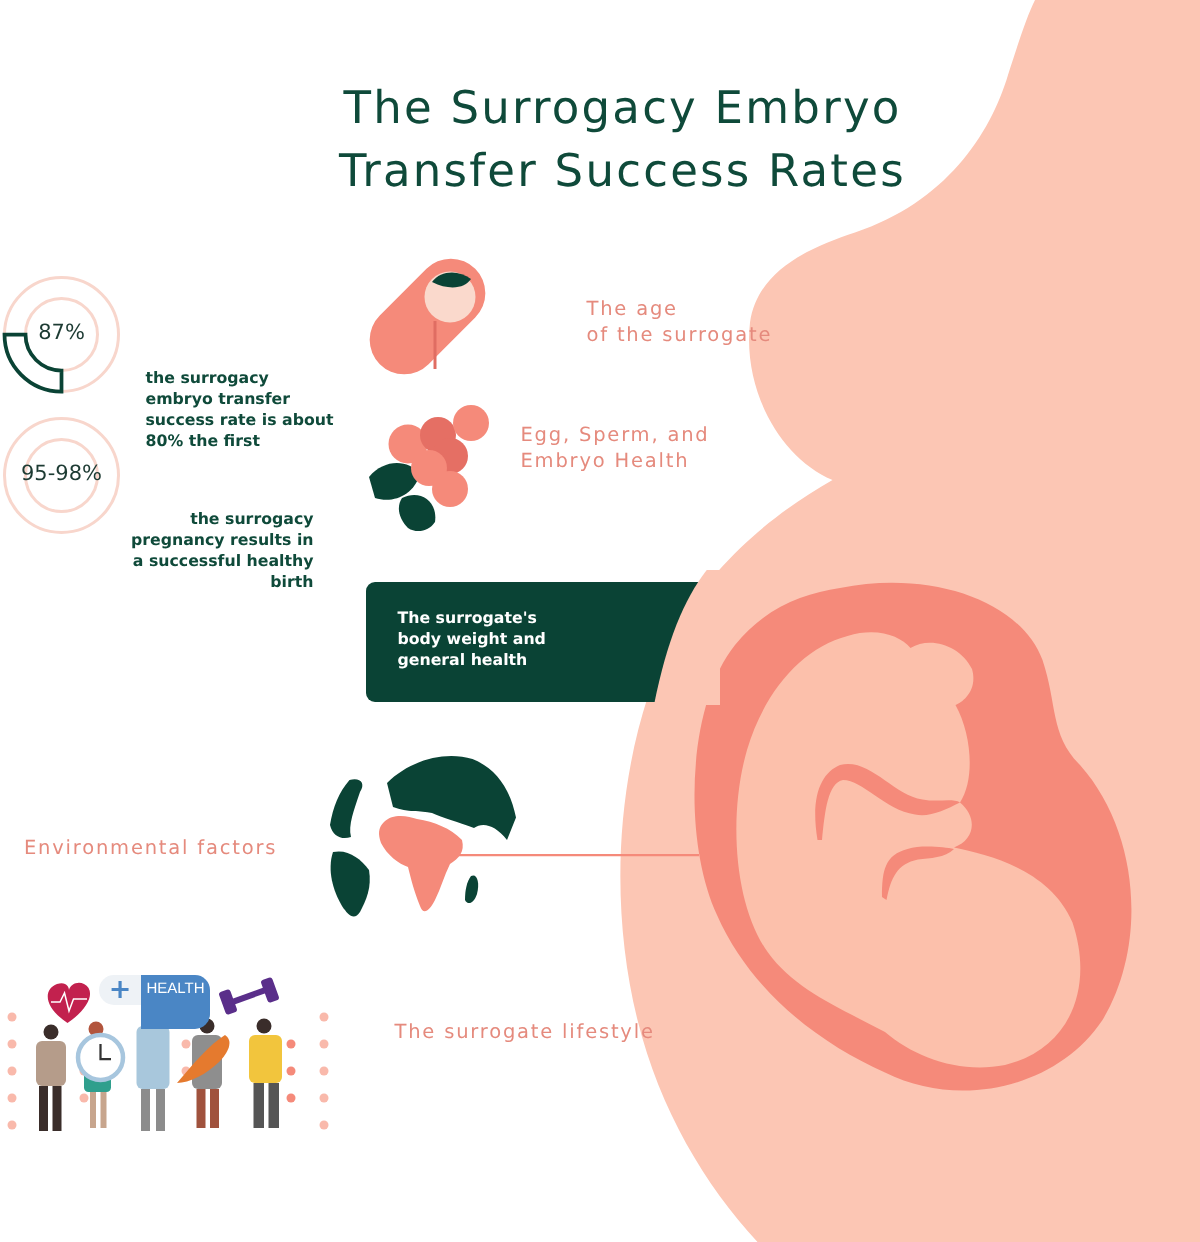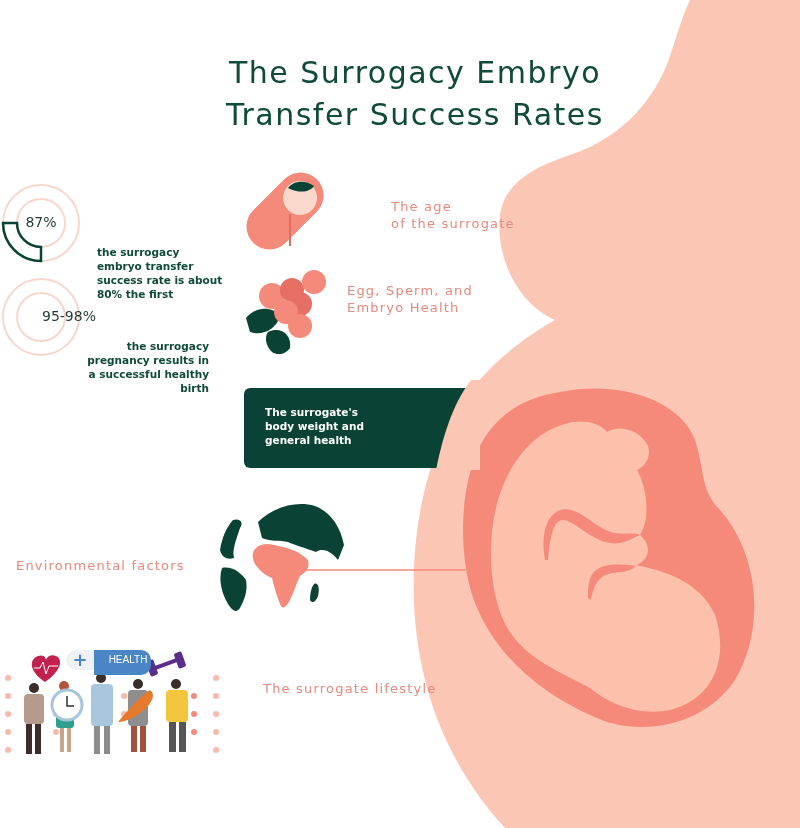--- a/index.html
+++ b/index.html
@@ -31,23 +31,23 @@
   .dark-card {
     left: 244px; top: 388px; width: 230px; height: 80px;
     background: #0a4335; border-radius: 6px; z-index: 1;
   }
   .dark-card-text {
     left: 265px; top: 405px; width: 120px; z-index: 3;
     color: #ffffff; font-size: 10.5px; line-height: 14px; font-weight: bold;
     font-family: "DejaVu Sans", sans-serif;
   }
   .health-badge {
-    left: 94px; top: 650px; width: 46px; height: 25px; background: #4a86c5;
+    left: 94px; top: 650px; width: 46px; height: 36px; background: #4a86c5;
     border-radius: 0 10px 10px 0; color: #fff; font-size: 10px; line-height: 20px;
-    text-align: center; font-family: "Liberation Sans", sans-serif; z-index: 5; padding-left: 11px;
+    text-align: center; font-family: "Liberation Sans", sans-serif; z-index: 5;
   }
   .plus-badge {
     left: 66px; top: 650px; width: 28px; height: 20px; background: #eef2f6;
     border-radius: 10px 0 0 10px; color: #4a86c5; font-size: 18px; line-height: 20px;
     text-align: center; font-weight: bold; z-index: 5; font-family: "DejaVu Sans", sans-serif;
   }
 </style>
 </head>
 <body>
 
@@ -188,21 +188,21 @@
 </svg>
 
 <div class="abs title">
   <div>The Surrogacy Embryo</div>
   <div>Transfer Success Rates</div>
 </div>
 
 <div class="abs stat-value" style="left:1px; top:214px;">87%</div>
 <div class="abs stat-desc" style="left:97px; top:203px;">the surrogacy embryo transfer success rate is about 80% the first</div>
 
-<div class="abs stat-value" style="left:1px; top:308px;padding-left:28px;">95-98%</div>
+<div class="abs stat-value" style="left:1px; top:308px;">95-98%</div>
 <div class="abs stat-desc" style="left:79px; top:297px;text-align:right;">the surrogacy pregnancy results in a successful healthy birth</div>
 
 <div class="abs factor-label" style="left:347px; top:198px;margin-left:44px;">
   <div>The age</div>
   <div>of the surrogate</div>
 </div>
 
 <div class="abs factor-label" style="left:347px; top:282px;">
   <div>Egg, Sperm, and</div>
   <div>Embryo Health</div>

